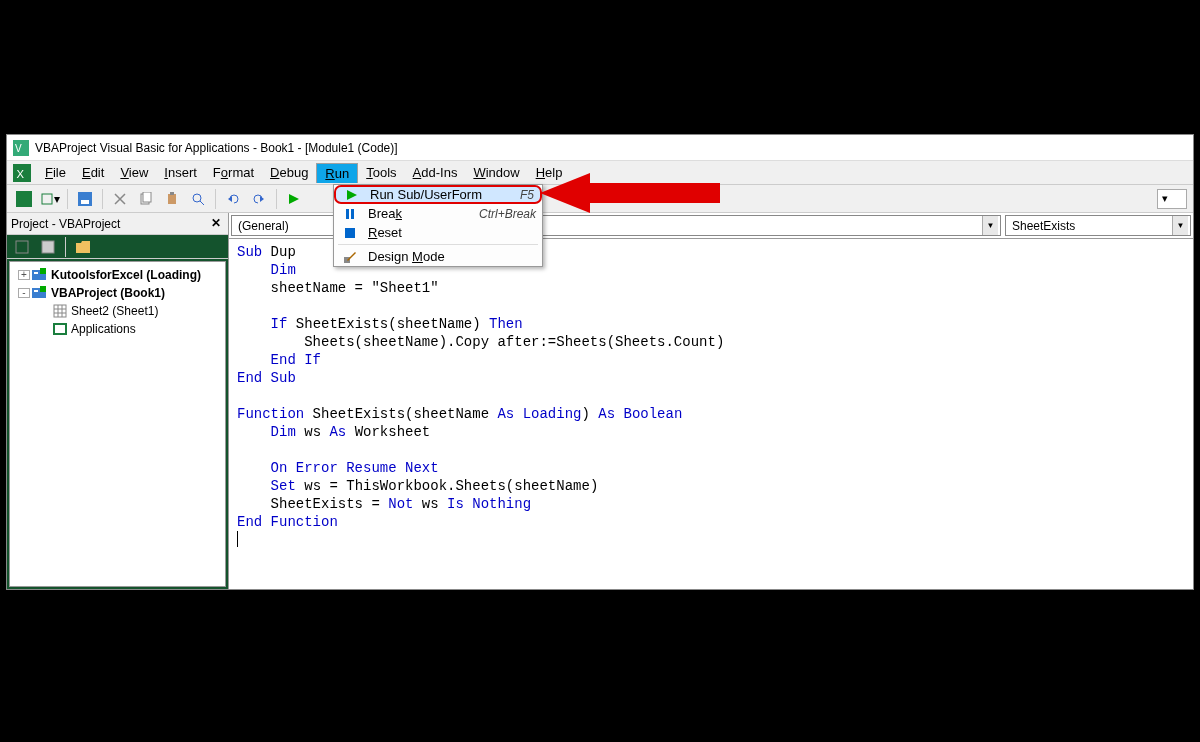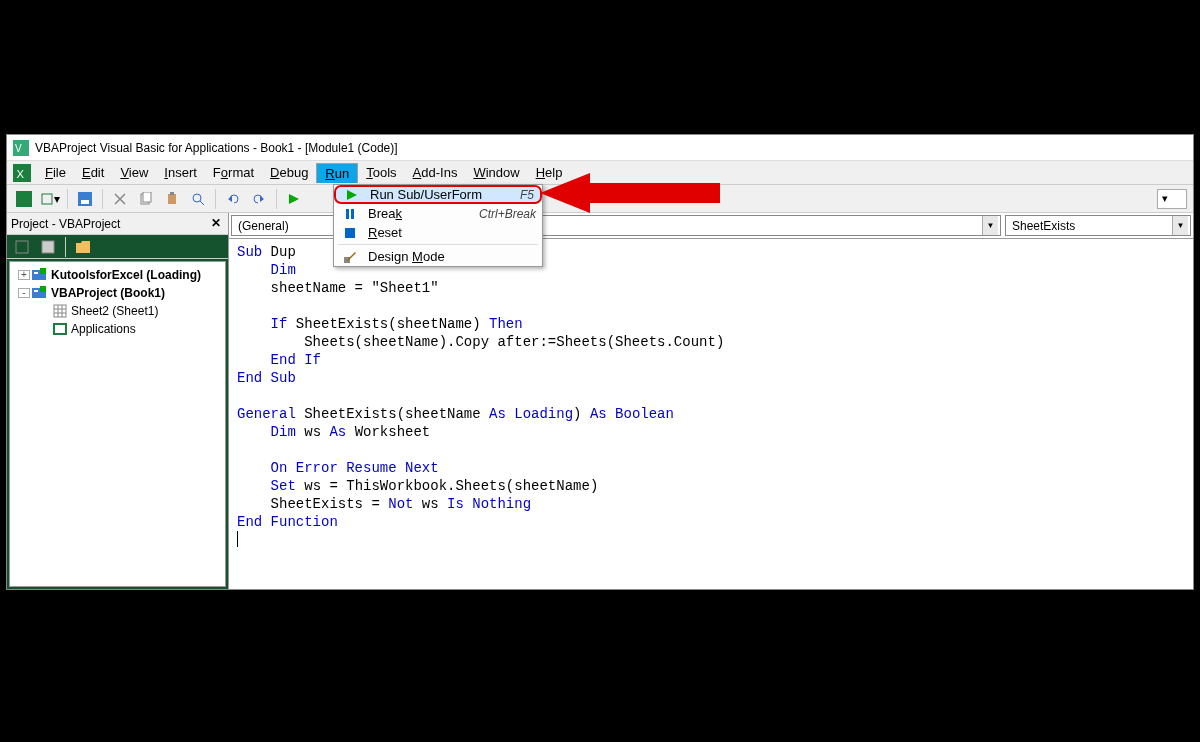--- a/index.html
+++ b/index.html
@@ -255,21 +255,21 @@
       </div>
       <div class="code-editor" id="code-editor"><span class="kw">Sub </span>Dup
     <span class="kw">Dim</span>
     sheetName = "Sheet1"
 
     <span class="kw">If</span> SheetExists(sheetName) <span class="kw">Then</span>
         Sheets(sheetName).Copy after:=Sheets(Sheets.Count)
     <span class="kw">End If</span>
 <span class="kw">End Sub</span>
 
-<span class="kw">General</span> SheetExists(sheetName <span class="kw">As Loading</span>) <span class="kw">As Boolean</span>
+<span class="kw">Function</span> SheetExists(sheetName <span class="kw">As Loading</span>) <span class="kw">As Boolean</span>
     <span class="kw">Dim</span> ws <span class="kw">As</span> Worksheet
 
     <span class="kw">On Error Resume Next</span>
     <span class="kw">Set</span> ws = ThisWorkbook.Sheets(sheetName)
     SheetExists = <span class="kw">Not</span> ws <span class="kw">Is Nothing</span>
 <span class="kw">End Function</span>
 <span class="cursor-line"></span></div>
     </div>
 
   </div>

